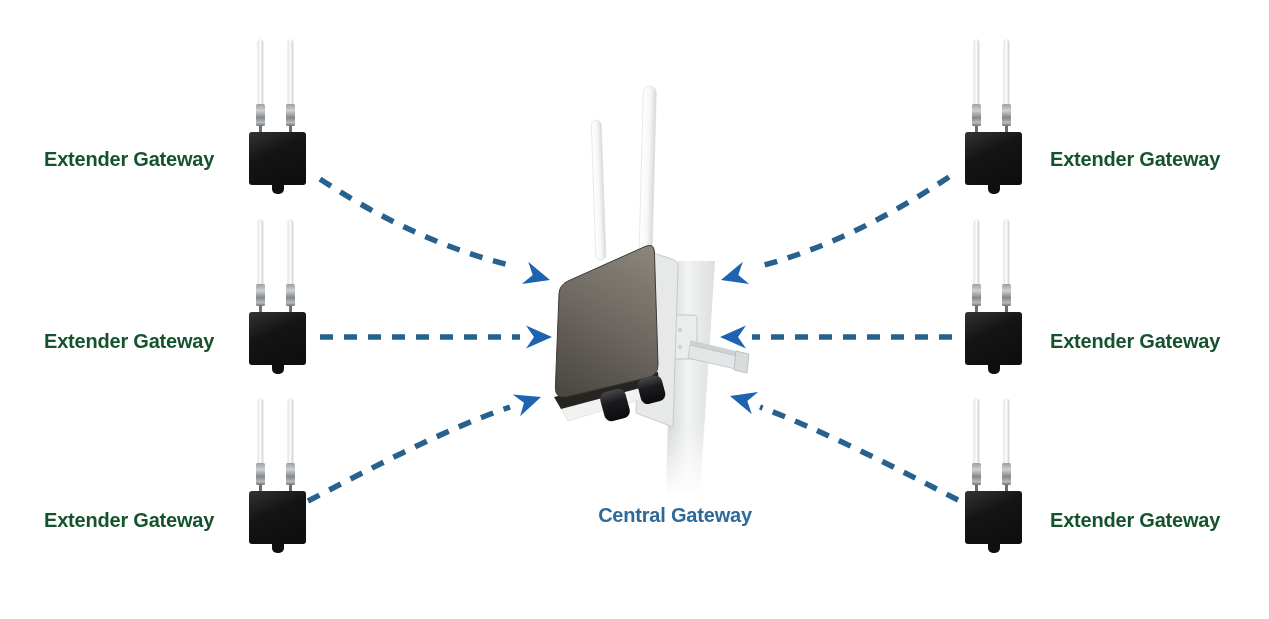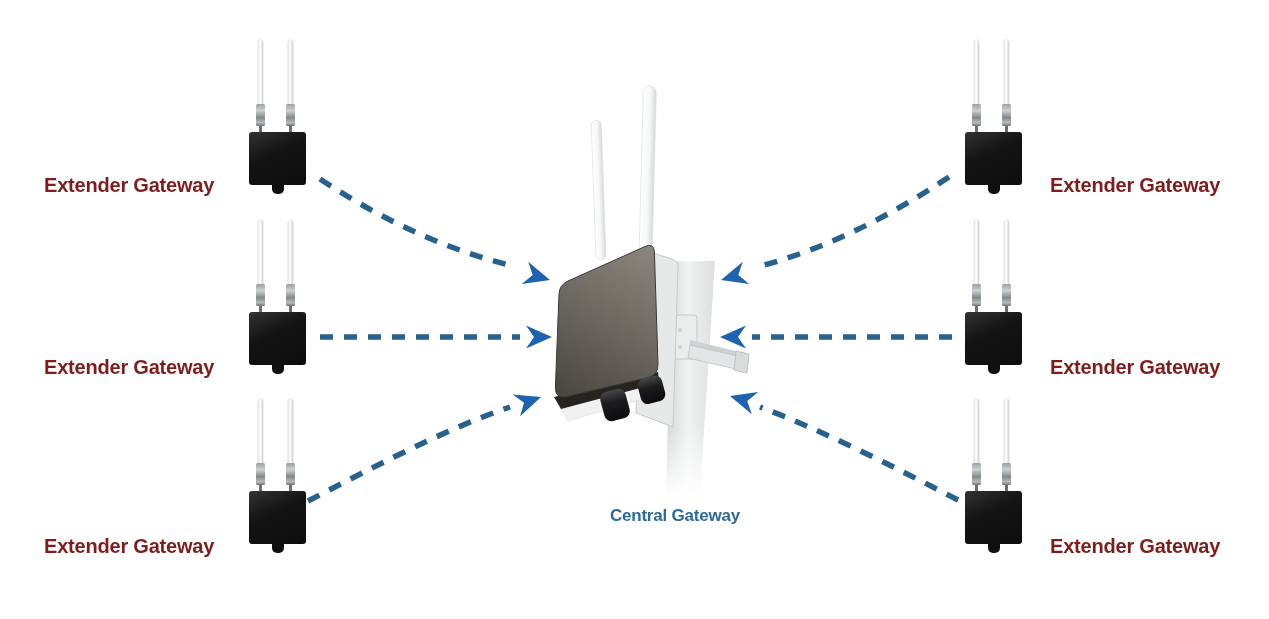--- a/index.html
+++ b/index.html
@@ -3,25 +3,25 @@
 <meta charset="utf-8">
 <style>
   html,body{margin:0;padding:0;background:#fff;}
   .stage{
     position:relative;width:1269px;height:619px;background:#ffffff;
     overflow:hidden;font-family:"Liberation Sans",sans-serif;
   }
   
   .lbl{
     position:absolute;font-weight:700;font-size:20px;line-height:24px;
-    color:#7f1d1d;white-space:nowrap;letter-spacing:-0.2px;margin-top:26px;
+    color:#14532d;white-space:nowrap;letter-spacing:-0.2px;
   }
   .lbl-central{
     position:absolute;left:535px;top:504px;width:280px;text-align:center;
-    font-weight:700;font-size:17px;line-height:23px;color:#2E6A99;letter-spacing:-0.2px;
+    font-weight:700;font-size:20px;line-height:23px;color:#2E6A99;letter-spacing:-0.2px;
   }
   
   .ext{position:absolute;width:58px;height:154px;}
   .rod{
     position:absolute;top:0;width:5px;height:65px;border-radius:2.5px 2.5px 1px 1px;
     background:linear-gradient(90deg,#e3e4e4,#ffffff 45%,#cfd1d1);
     box-shadow:0 0 0 0.5px #dcdede;
   }
   .abase{
     position:absolute;top:64px;width:9px;height:22px;border-radius:1.5px;

